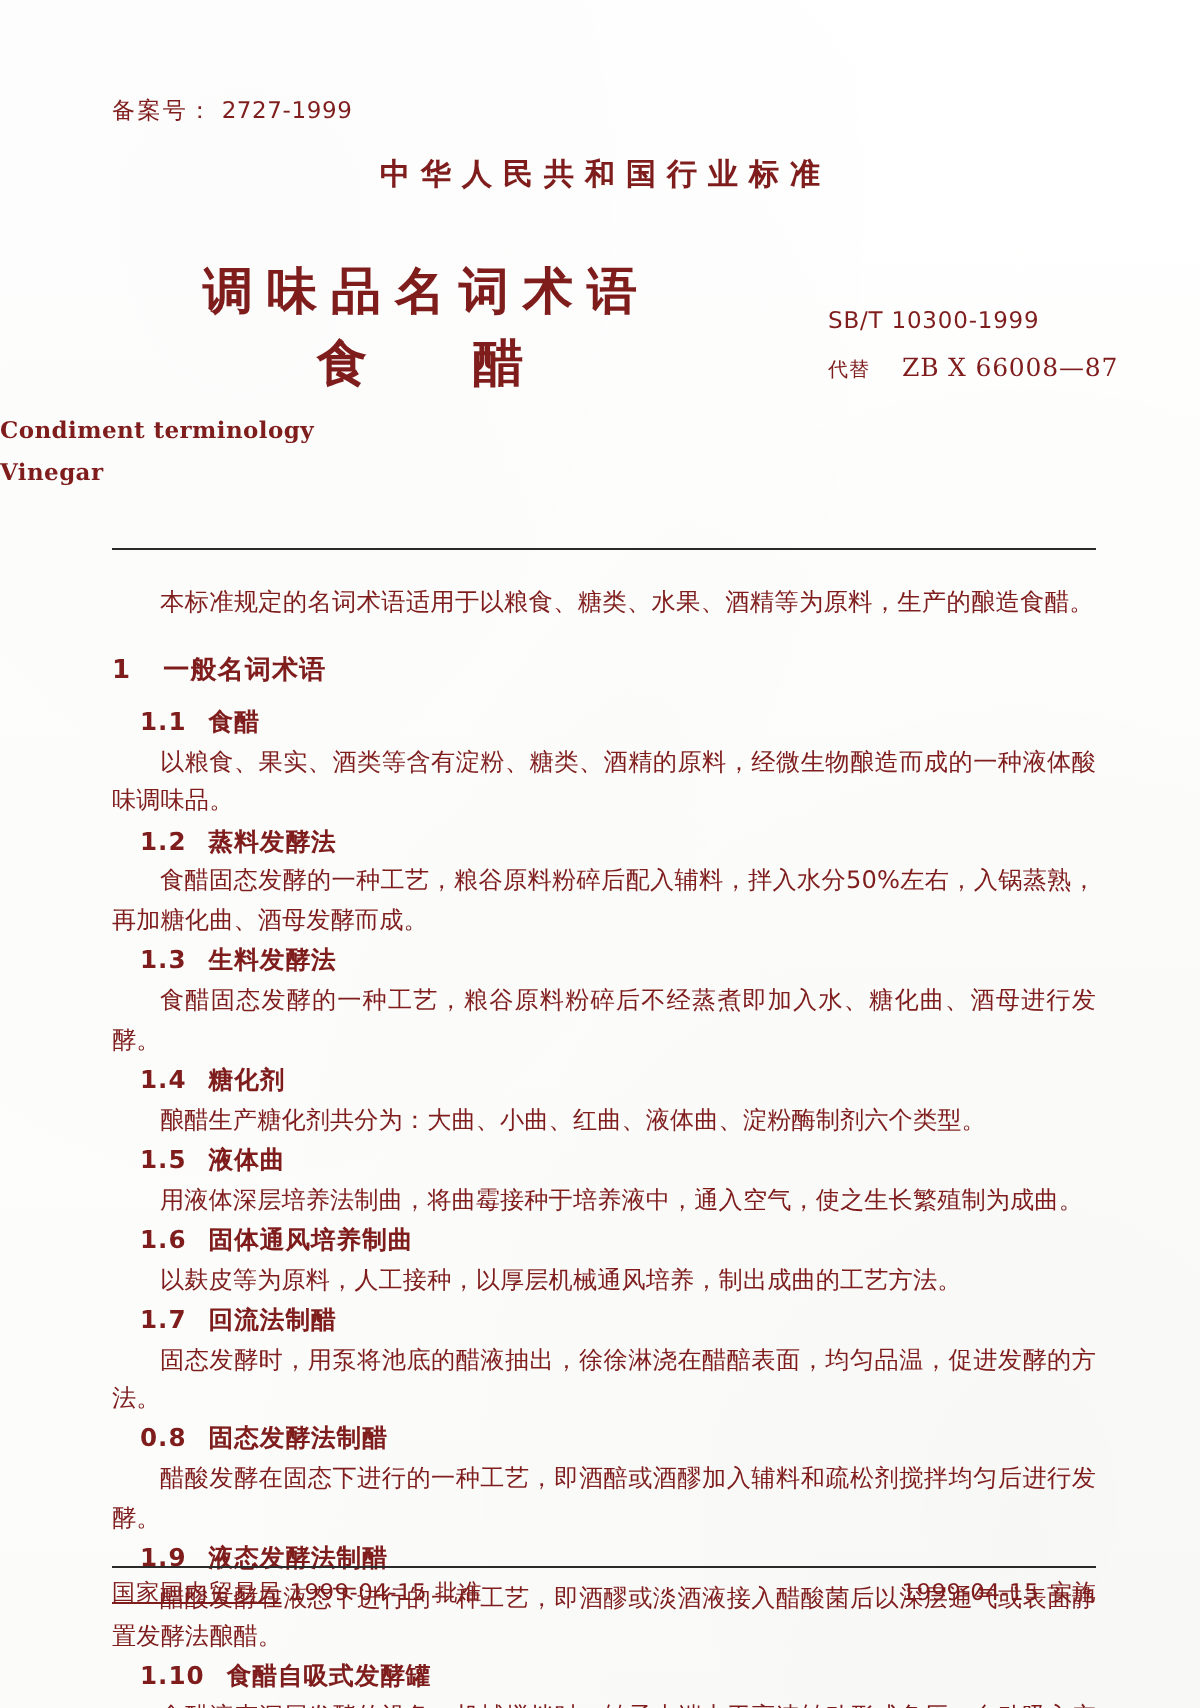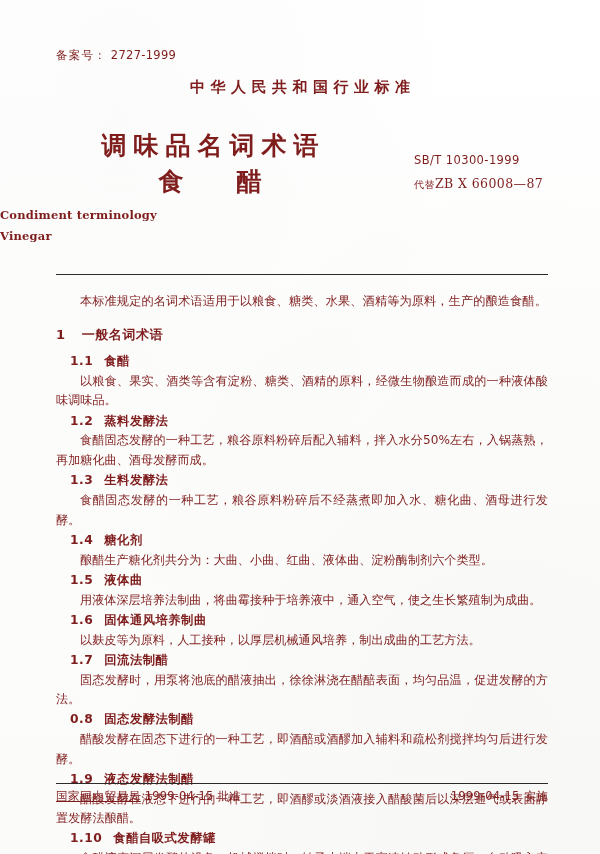--- a/index.html
+++ b/index.html
@@ -79,21 +79,21 @@
     top: 150px;
     font-size: 11.5px;
     line-height: 1.9;
     white-space: nowrap;
   }
   .std-no .row1 { letter-spacing: 0.4px; }
   .std-no .row2 { display: flex; align-items: baseline; }
   .std-no .replaces { font-size: 10px; letter-spacing: 0.5px; }
   .std-no .oldno {
     font-size: 12.5px;
-    margin-left: 0;
+    margin-left: 16px;
     font-family: "DejaVu Serif", "Liberation Serif", serif;
     letter-spacing: 0.4px;
   }
 
   .en-title {
     position: absolute;
     left: 0;
     top: 205px;
     width: 420px;
     text-align: left;

